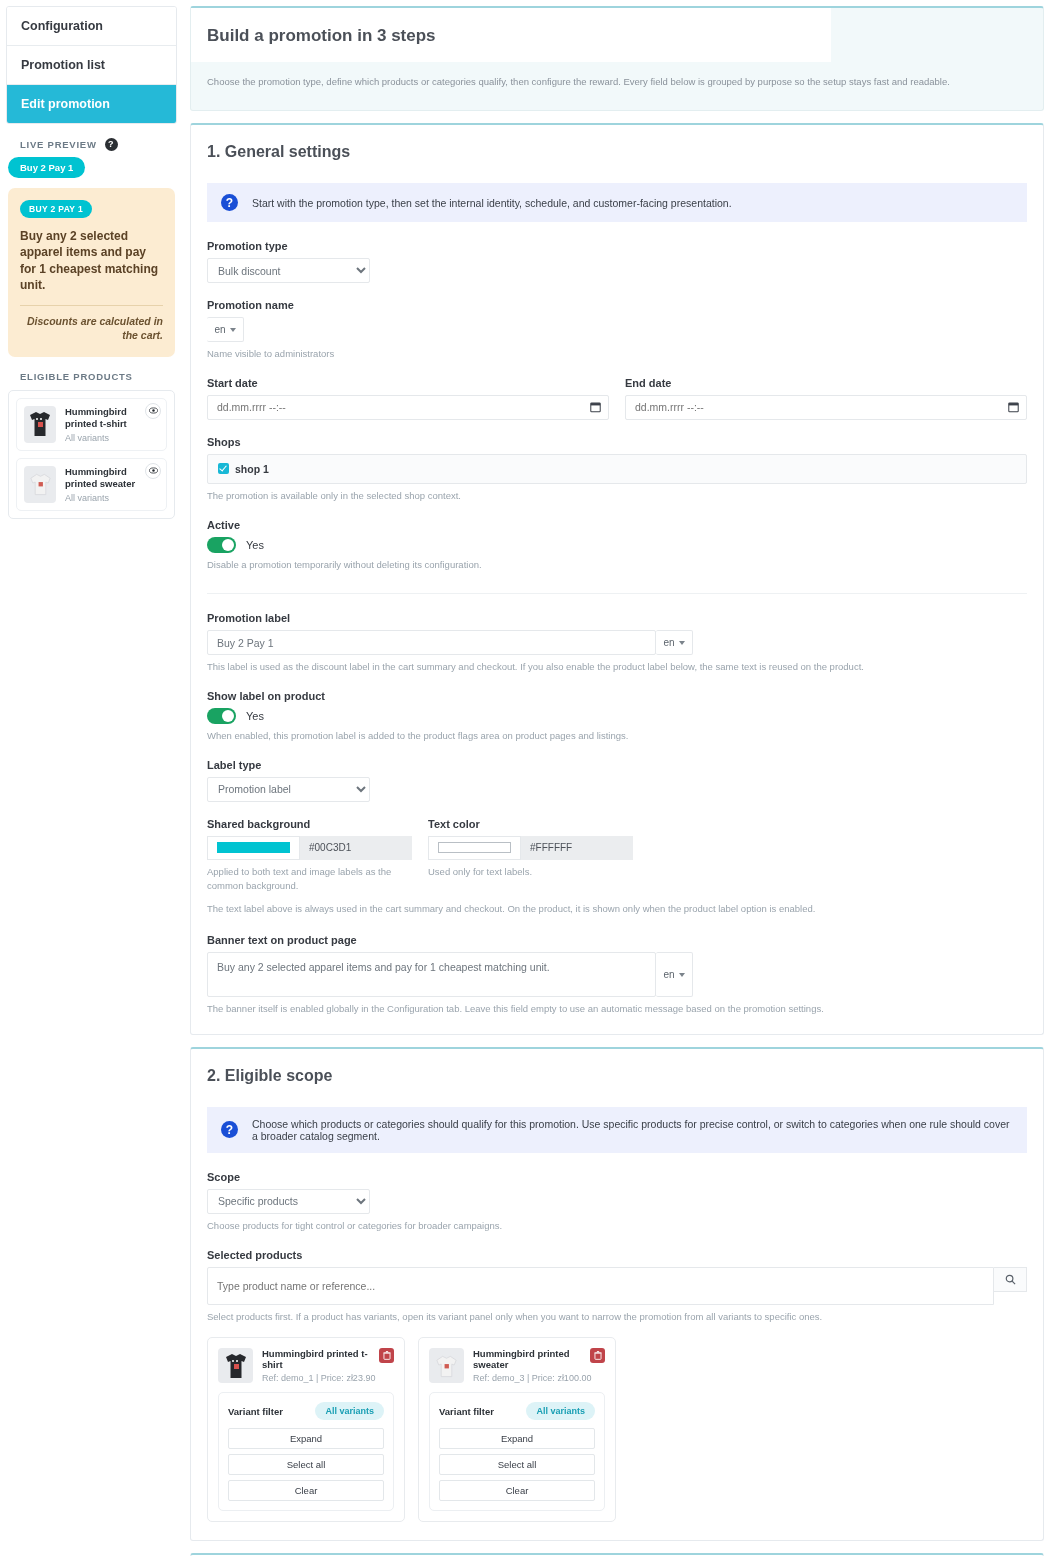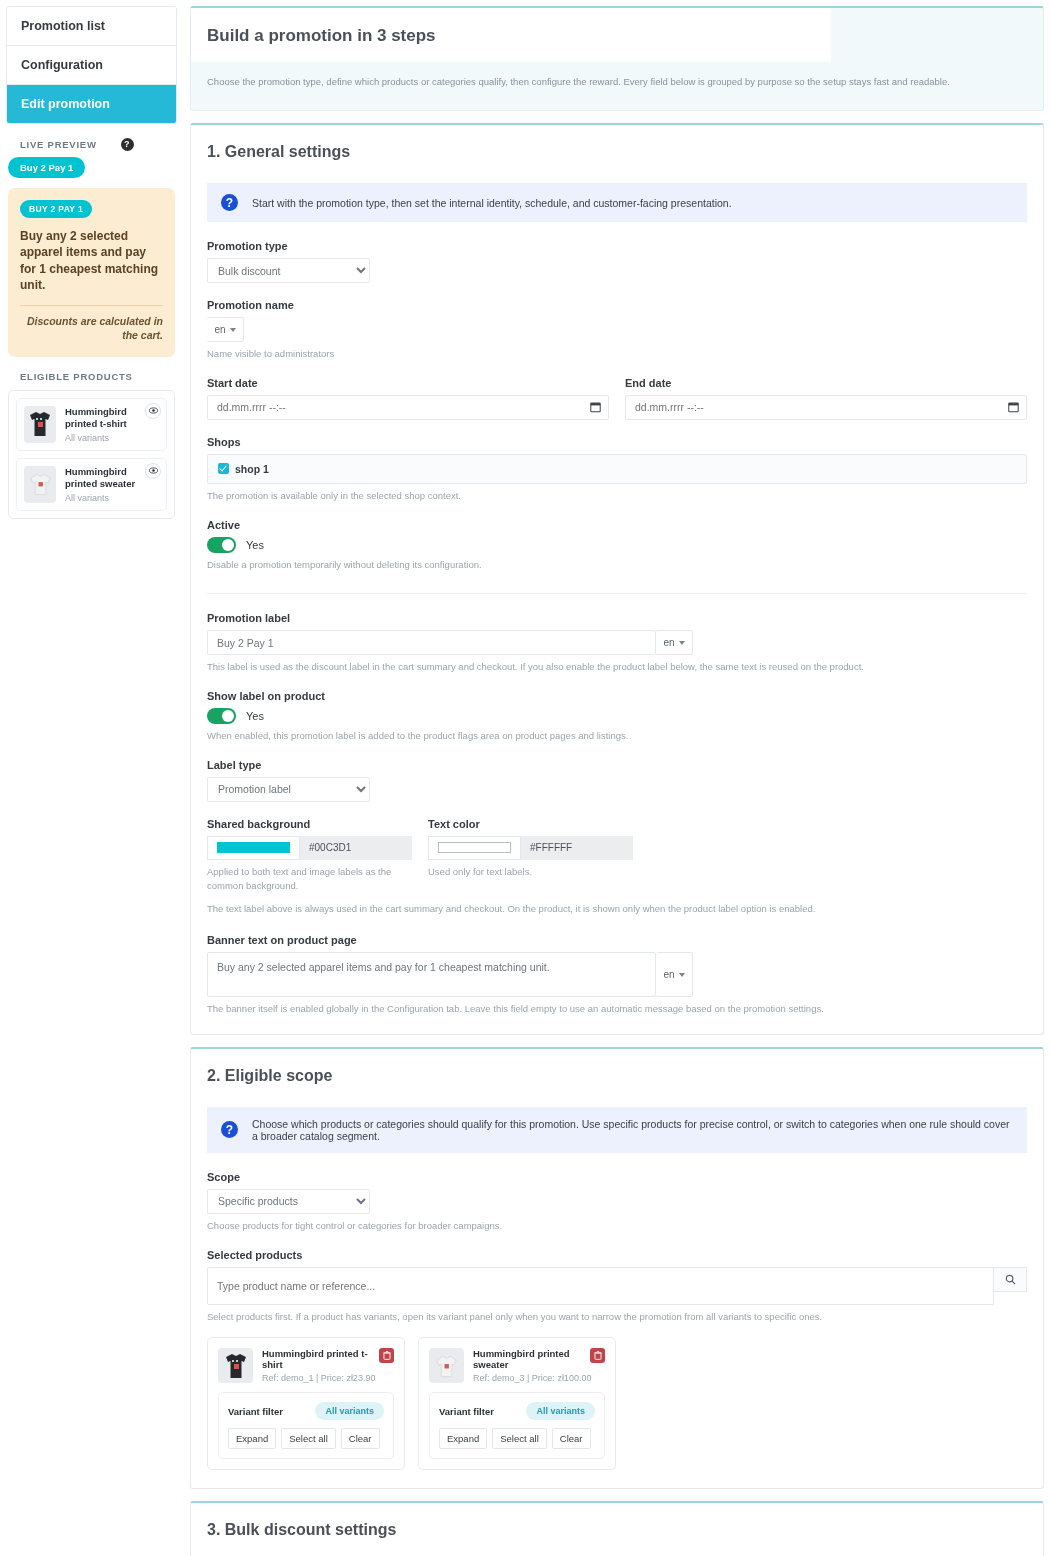--- a/index.html
+++ b/index.html
@@ -14,21 +14,21 @@
   }
   .page { display: flex; width: 1050px; height: 1556px; align-items: flex-start; }
 
   
   .sidebar { width: 183px; flex: 0 0 183px; padding: 6px 0 0 0; }
   .nav { margin: 0 6px 0 6px; background:#fff; border:1px solid #e6eaee; border-radius:3px; overflow:hidden; }
   .nav-item { padding: 12px 14px; font-size: 12.5px; font-weight: 700; color:#363a41; border-bottom:1px solid #e8ecef; background:#fff; cursor:pointer; }
   .nav-item:last-child { border-bottom:none; }
   .nav-item.active { background:#25b9d7; color:#fff; }
 
-  .sec-title { font-size:9.5px; font-weight:700; letter-spacing:.08em; color:#6c7a86; margin:14px 0 6px 8px; display:flex; align-items:center; gap:24px;padding-left:12px; }
+  .sec-title { font-size:9.5px; font-weight:700; letter-spacing:.08em; color:#6c7a86; margin:14px 0 6px 8px; display:flex; align-items:center; gap:8px;padding-left:12px; }
   .help-dot { width:13px; height:13px; border-radius:50%; background:#2b2f33; color:#fff; font-size:9px; font-weight:700; display:inline-flex; align-items:center; justify-content:center; line-height:1; }
 
   .pill { display:inline-block; background:#00c3d1; color:#fff; font-size:9.5px; font-weight:700; padding:5px 12px; border-radius:20px; margin-left:8px; }
 
   .preview-card { margin:10px 8px 0 8px; background:#fcecd2; border-radius:7px; padding:12px 12px 14px 12px; }
   .preview-badge { display:inline-block; background:#00c3d1; color:#fff; font-size:8.5px; font-weight:700; letter-spacing:.04em; padding:4px 9px; border-radius:20px; }
   .preview-text { margin-top:10px; font-size:12px; font-weight:700; line-height:1.36; color:#5b4226; }
   .preview-div { border-top:1px solid #e7d2ab; margin:12px 0 8px 0; }
   .preview-note { font-size:10.5px; font-style:italic; font-weight:700; color:#6b5230; text-align:right; line-height:1.35; }
 
@@ -104,32 +104,32 @@
   .pcard { width:198px; border:1px solid #e8ebee; border-radius:5px; padding:10px; background:#fff; }
   .pcard-top { display:flex; gap:9px; align-items:flex-start; position:relative; }
   .pthumb { width:35px; height:35px; flex:0 0 35px; border-radius:4px; background:#e9ebee; display:flex; align-items:center; justify-content:center; overflow:hidden; }
   .ptitle { font-size:9.5px; font-weight:700; color:#2d3238; padding-right:22px; }
   .pref { font-size:9px; color:#9aa4ad; margin-top:3px; }
   .del { position:absolute; right:0; top:0; width:15px; height:15px; background:#c0444a; border-radius:3px; display:flex; align-items:center; justify-content:center; }
   .vbox { margin-top:9px; border:1px solid #eceff2; border-radius:5px; padding:9px; }
   .vrow { display:flex; align-items:center; justify-content:space-between; }
   .vlab { font-size:9.5px; font-weight:700; color:#2d3238; }
   .vbadge { background:#ddf3f7; color:#1a9fb4; font-size:9px; font-weight:700; padding:4px 10px; border-radius:12px; }
-  .vbtns { display:flex; gap:5px; margin-top:8px; }
+  .vbtns { display:flex; gap:5px; margin-top:8px;flex-direction:column; }
   .vbtn { border:1px solid #e3e7ea; border-radius:2px; background:#fff; font-size:9.5px; color:#3b4049; padding:4px 7px; font-family:"Liberation Sans",sans-serif; }
 </style>
 </head>
 <body>
 
 <div class="page">
 
   <aside class="sidebar">
     <nav class="nav">
+      <div class="nav-item">Configuration</div>
       <div class="nav-item">Promotion list</div>
-      <div class="nav-item">Configuration</div>
       <div class="nav-item active">Edit promotion</div>
     </nav>
 
     <div class="sec-title">
       <span>LIVE PREVIEW</span>
       <span class="help-dot">?</span>
     </div>
 
     <div class="pill">Buy 2 Pay 1</div>
 

